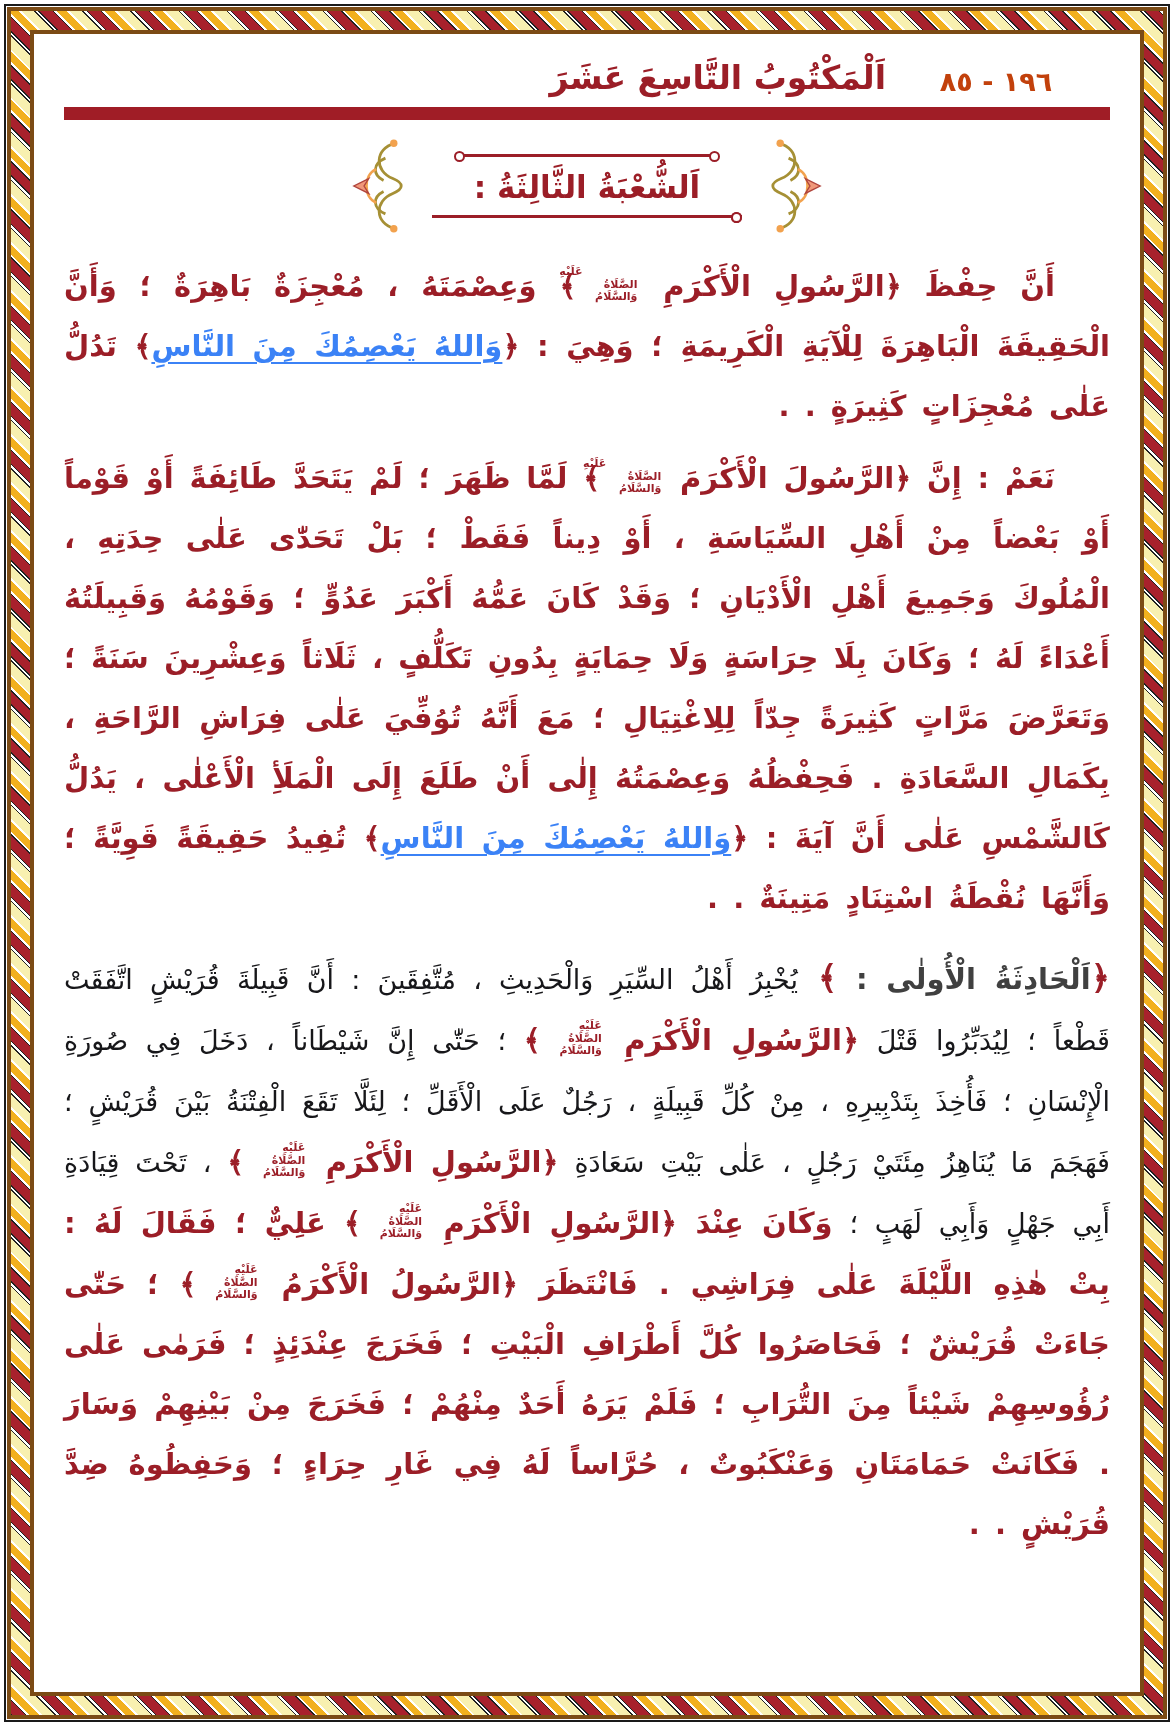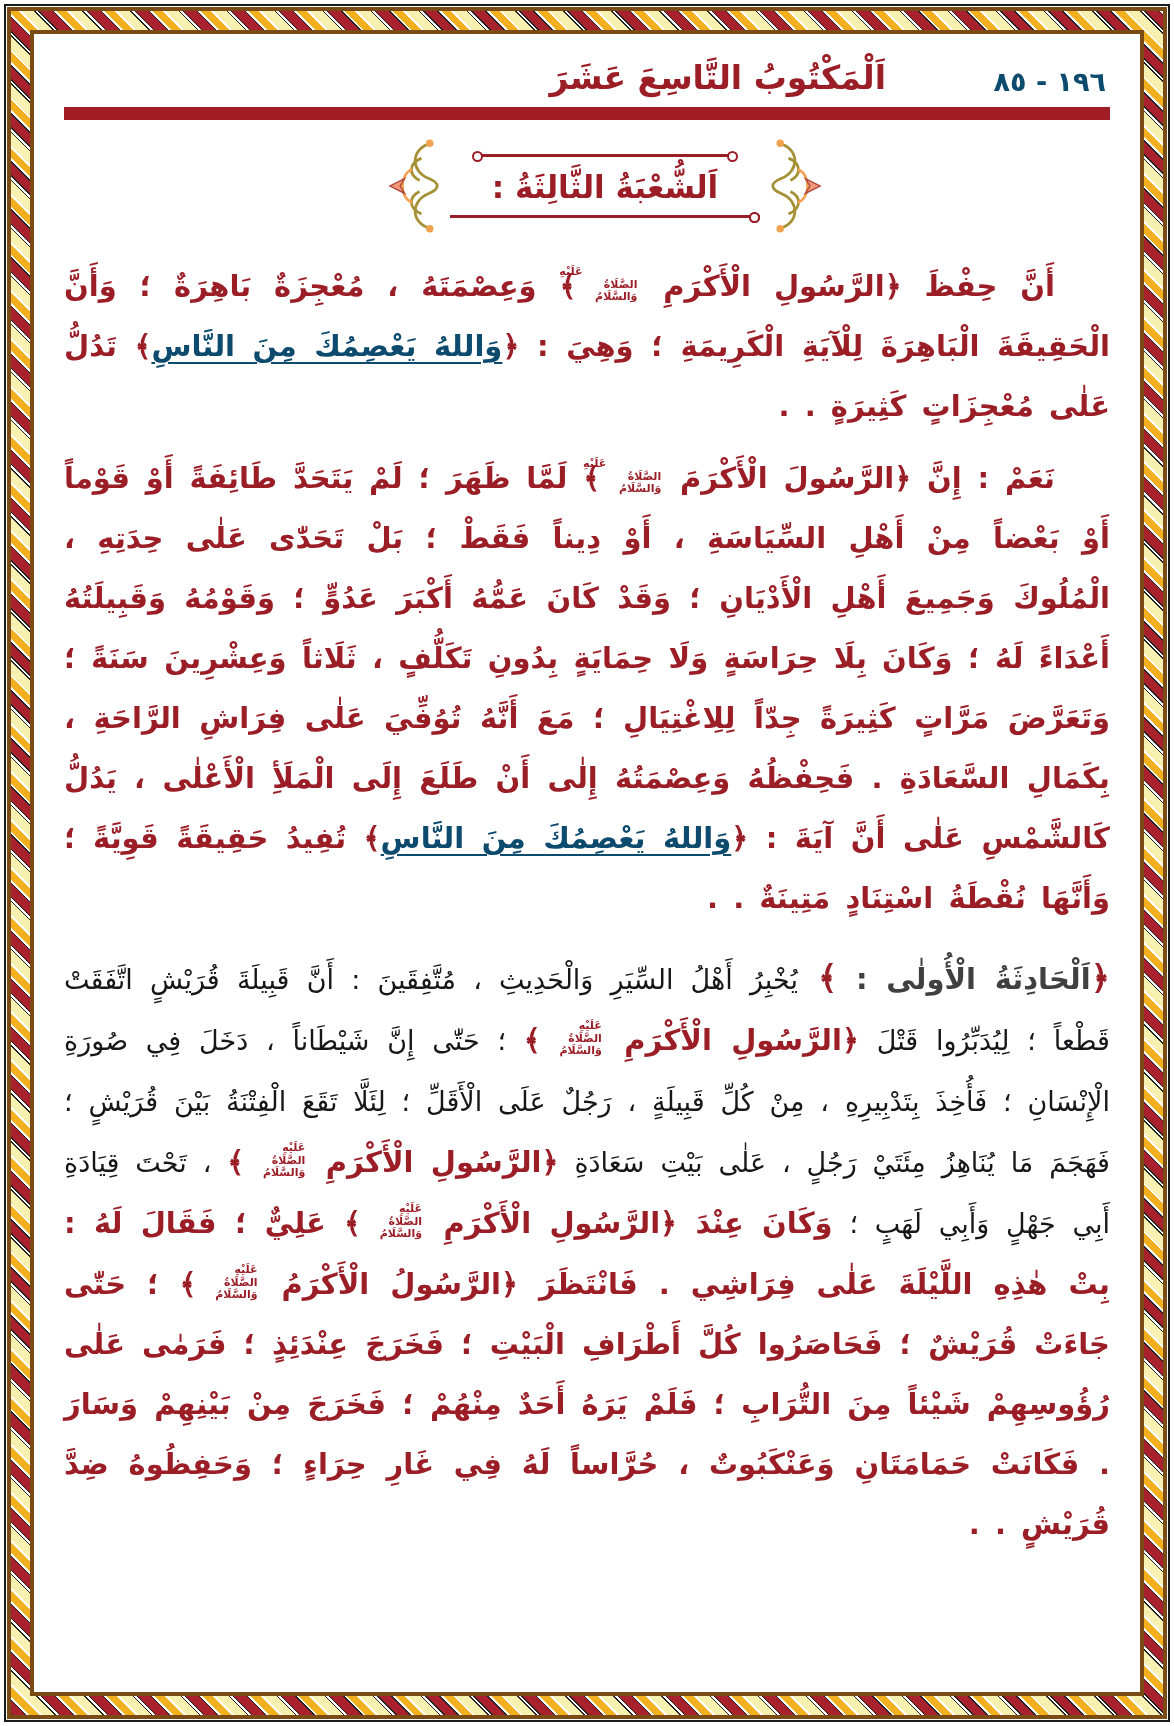--- a/index.html
+++ b/index.html
@@ -39,38 +39,38 @@
   }
 
   
   .header-row {
     display:grid;
     grid-template-columns:220px 1fr 220px;
     align-items:flex-end;
     padding:10px 4px 6px 4px;
   }
   .page-numbers {
-    color:#0c4a6e; font-weight:bold; font-size:27px;
-    text-align:right; direction:rtl;
+    color:#c2410c; font-weight:bold; font-size:27px;
+    text-align:center; direction:rtl;
   }
   .page-title {
     color:#9b1e27; font-weight:bold; font-size:33px;
     text-align:right;
   }
   .double-rule {
     height:5px;
     border-top:7px solid #a01d26;
     border-bottom:6px solid #a01d26;
     margin:4px 0 10px 0;
   }
 
   
   .cartouche {
     width:470px; margin:2px auto 14px auto;
-    display:flex; align-items:center; justify-content:flex-start;
+    display:flex; align-items:center; justify-content:space-between;
     direction:rtl;
   }
   .cartouche-mid { position:relative; padding:4px 10px; min-width:330px; }
   .cartouche-topline {
     width:250px; margin:0 auto;
     border-top:3px solid #9b1e27;
     position:relative; height:0;
   }
   .cartouche-topline::before, .cartouche-topline::after,
   .cartouche-bottomline::before, .cartouche-bottomline::after {
@@ -99,21 +99,21 @@
     line-height:60px;
     color:#9b1e27;
     margin:0 0 12px 0;
     word-spacing:5px;
   }
   .para.indent { text-indent:55px; }
   .para.sp-top { margin-top:20px; }
 
   .c-red   { color:#9b1e27; font-weight:bold; }
   .c-black { color:#17171a; font-weight:normal; font-size:27px; }
-  .c-blue  { color:#0c4a6e; font-weight:bold;
+  .c-blue  { color:#3b82f6; font-weight:bold;
              text-decoration:underline; text-decoration-thickness:2px;
              text-underline-offset:6px; }
   .c-hdr   { color:#404040; font-weight:bold; font-size:29px; }
   .c-orn   { color:#9b1e27; font-weight:bold; font-size:33px; }
   .c-hon   {
     display:inline-block; width:58px;
     font-size:11px; line-height:1.15;
     color:#9b1e27; font-weight:bold;
     text-align:right; vertical-align:middle;
     white-space:normal; word-spacing:0;

